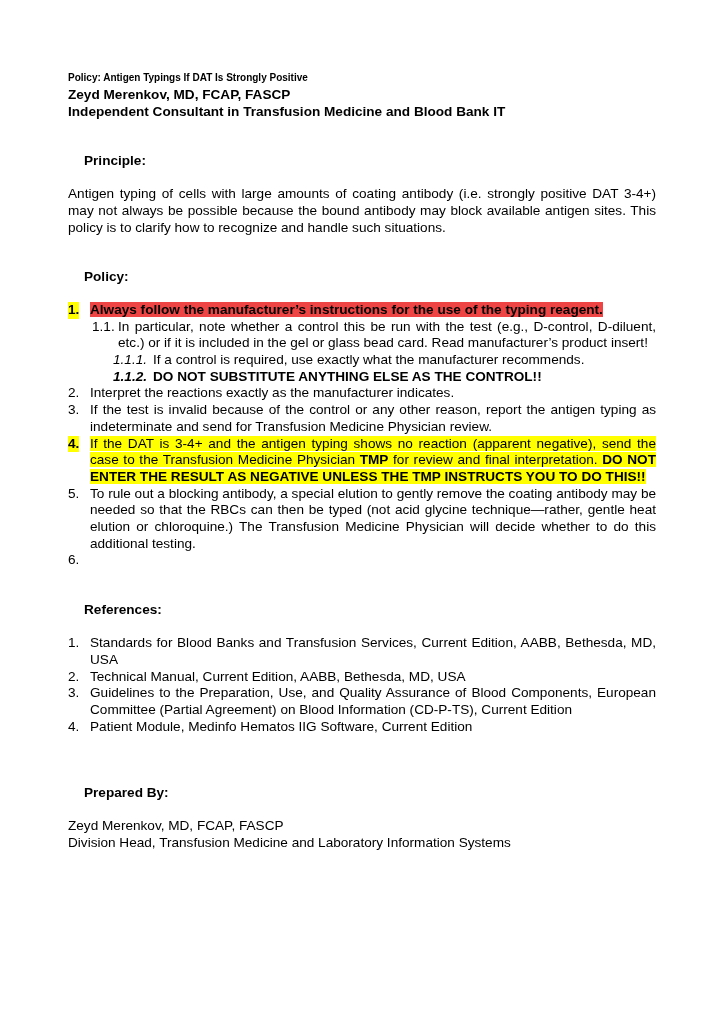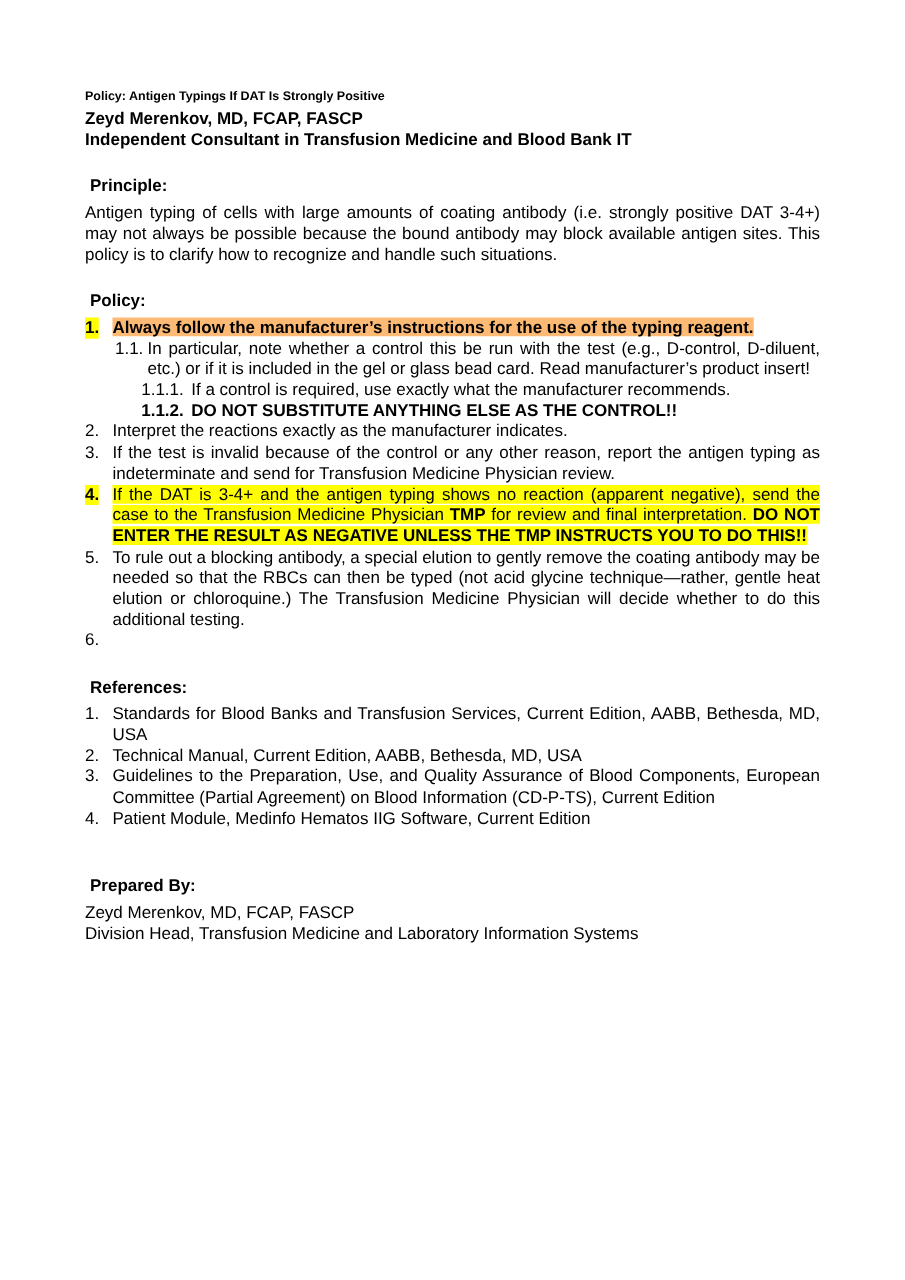--- a/index.html
+++ b/index.html
@@ -4,32 +4,32 @@
 <style>
   html, body { margin: 0; padding: 0; background: #ffffff; }
   body {
     width: 724px; height: 1024px; position: relative; overflow: hidden;
     font-family: "Liberation Sans", sans-serif; color: #000;
     font-size: 13.6px; line-height: 16.7px;
   }
   .page { position: absolute; left: 68px; top: 68px; width: 588px; }
   .title { font-weight: bold; font-size: 10px; line-height: 19px; margin: 0; }
   .subtitle { font-weight: bold; margin: 0; }
-  .heading { font-weight: bold; margin: 4px; }
+  .heading { font-weight: bold; margin: 16px; }
   .gap-l { height: 17px; }
   .gap-xl { height: 34px; }
   p { margin: 0; }
   .justify { text-align: justify; }
   .item { position: relative; text-align: justify; }
   .lvl1 { padding-left: 22px; }
   .lvl1 > .num { position: absolute; left: 0; top: 0; }
   .lvl2 { padding-left: 50px; }
   .lvl2 > .num { position: absolute; left: 24px; top: 0; }
   .lvl3 { padding-left: 85px; }
-  .lvl3 > .num { position: absolute; left: 45px; top: 0; }
+  .lvl3 > .num { position: absolute; left: 45px; top: 0; font-style: italic; }
   .bold { font-weight: bold; }
   .it { }
   .hl { background: #ffff00; }
 </style>
 </head>
 <body>
 
 <div class="page">
 
   <p class="title">Policy:  Antigen Typings If DAT Is Strongly Positive</p>
@@ -43,21 +43,21 @@
     <p class="justify">Antigen typing of cells with large amounts of coating antibody (i.e. strongly positive DAT 3-4+) may not always be possible because the bound antibody may block available antigen sites.  This policy is to clarify how to recognize and handle such situations.</p>
   </section>
 
   <div class="gap-l"></div>
 
   <section>
     <p class="heading">Policy:</p>
 
     <div class="item lvl1 bold">
       <span class="num hl" style="background: rgb(255, 255, 0);">1.</span>
-      <span class="hl" style="background: #fdba74;">Always follow the manufacturer’s instructions for the use of the typing reagent.</span>
+      <span class="hl" style="background: #ef4444;">Always follow the manufacturer’s instructions for the use of the typing reagent.</span>
     </div>
 
     <div class="item lvl2">
       <span class="num">1.1.</span>
       <span>In particular, note whether a control this be run with the test (e.g., D-control, D-diluent, etc.) or if it is included in the gel or glass bead card.  Read manufacturer’s product insert!</span>
     </div>
 
     <div class="item lvl3">
       <span class="num">1.1.1.</span>
       <span>If a control is required, use exactly what the manufacturer recommends.</span>

